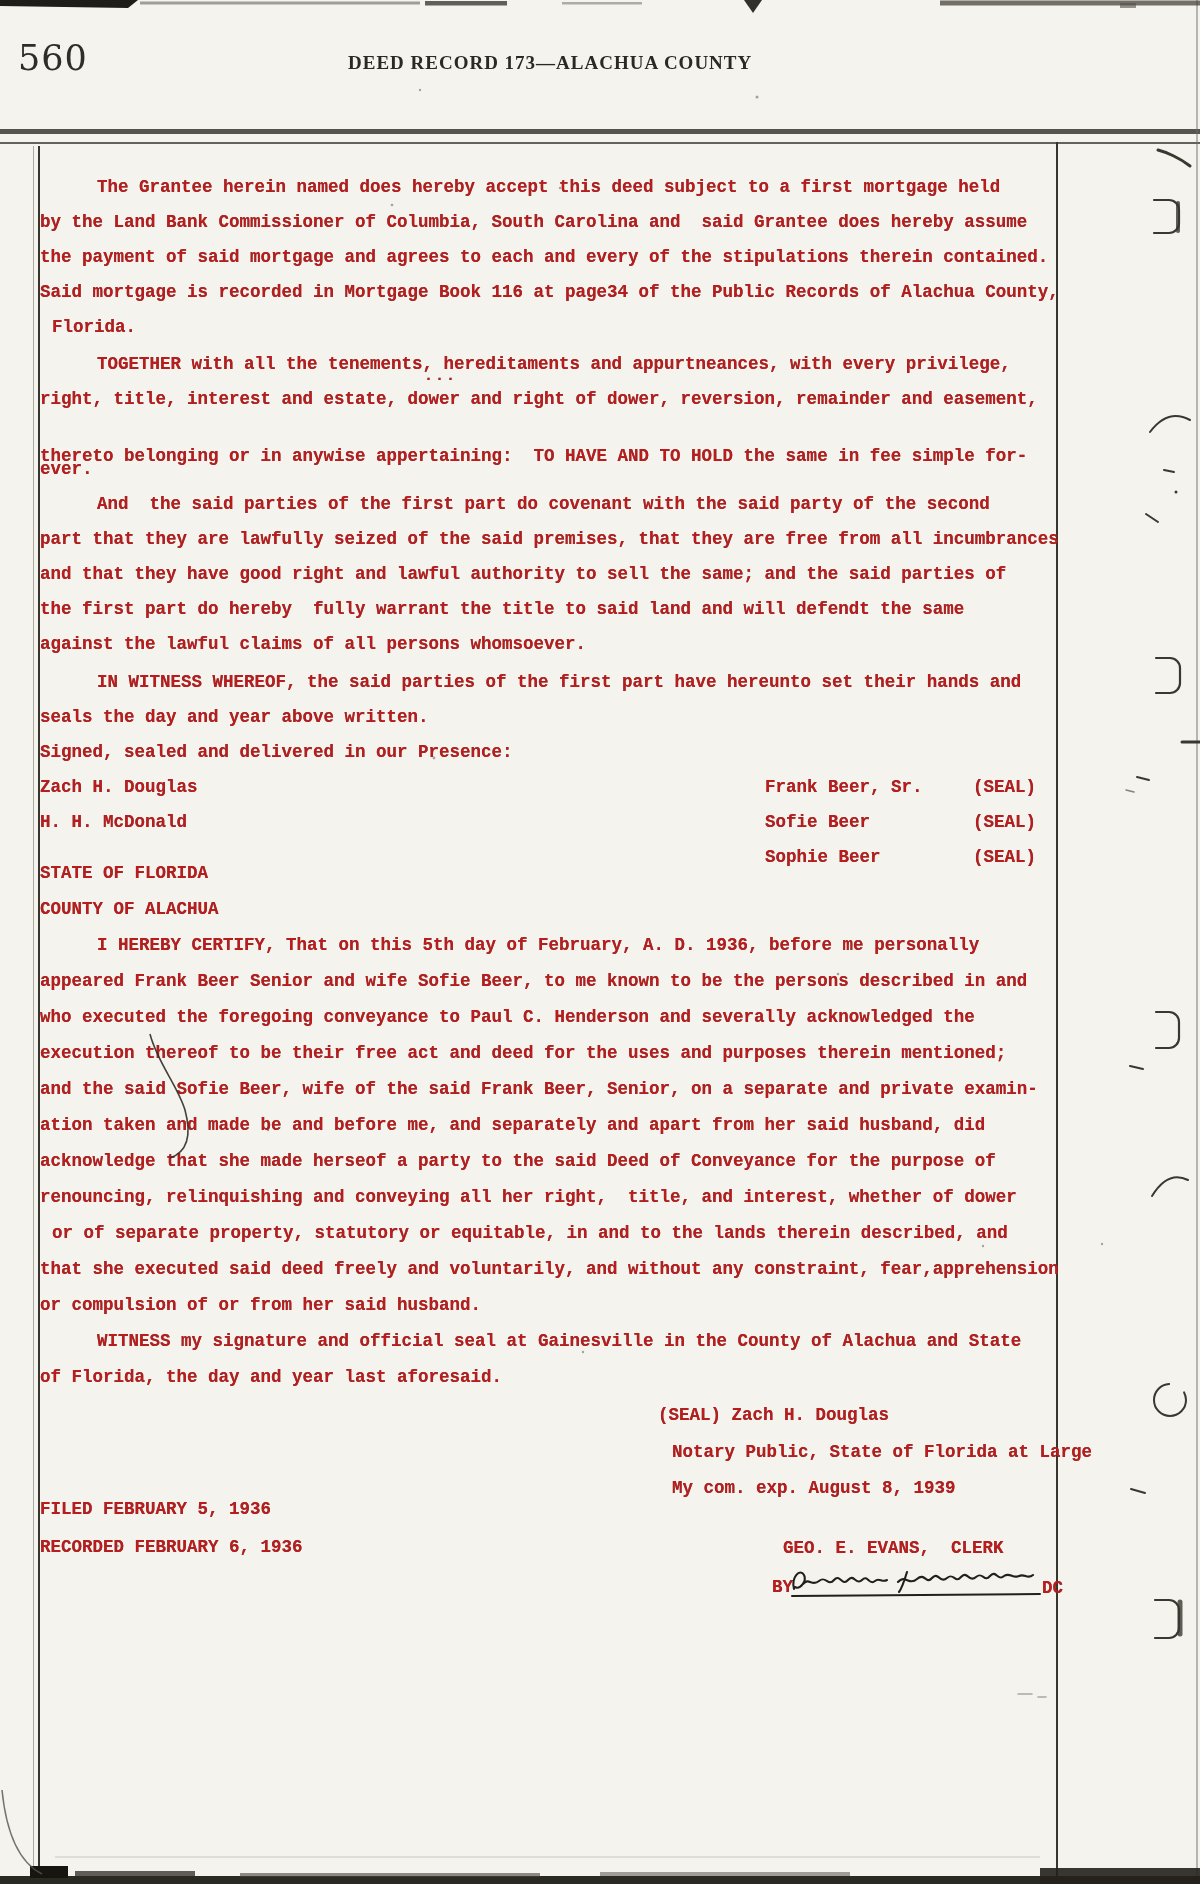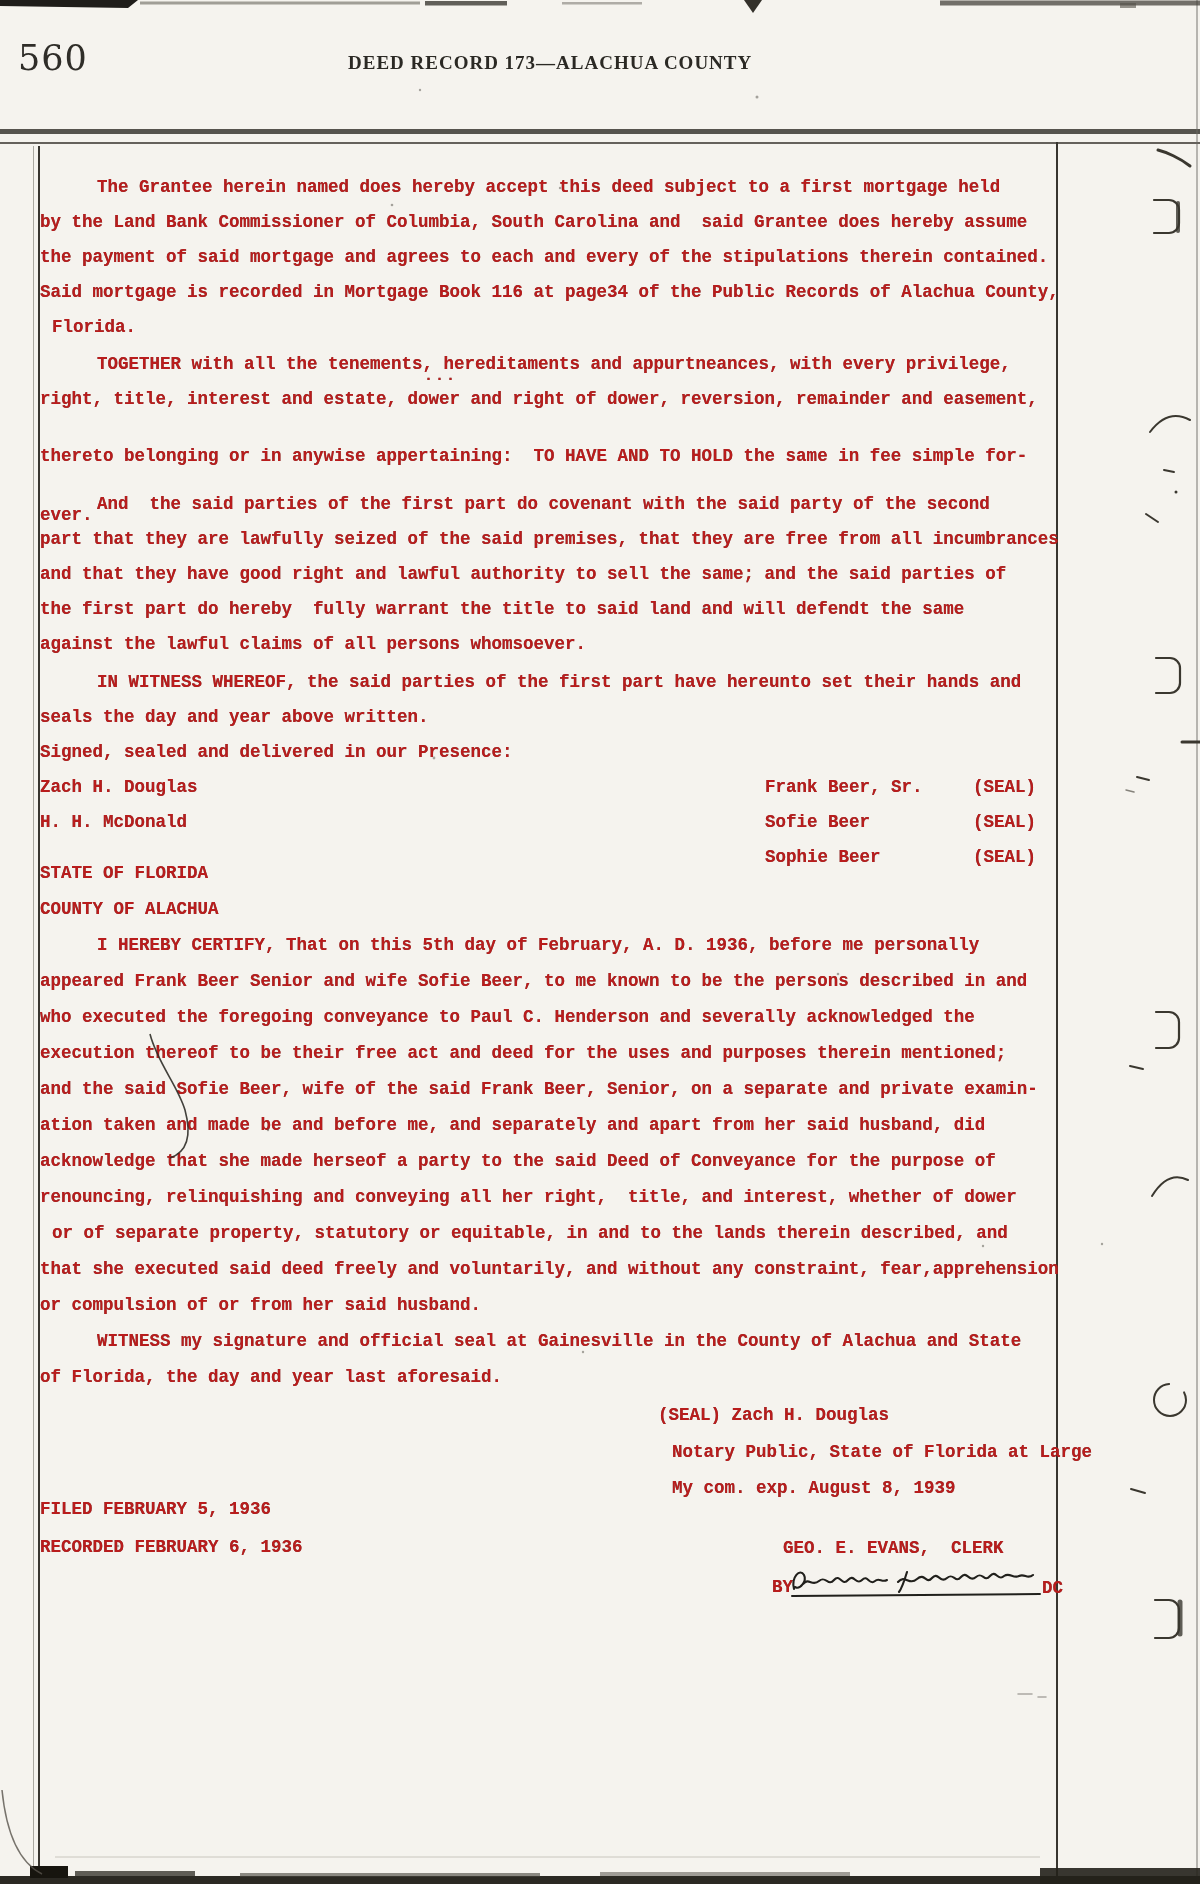--- a/index.html
+++ b/index.html
@@ -63,21 +63,21 @@
   <div>
       <div class="tl" style="left: 97px; top: 176px;">The Grantee herein named does hereby accept this deed subject to a first mortgage held</div>
       <div class="tl" style="left: 40px; top: 211px;">by the Land Bank Commissioner of Columbia, South Carolina and  said Grantee does hereby assume</div>
       <div class="tl" style="left: 40px; top: 246px;">the payment of said mortgage and agrees to each and every of the stipulations therein contained.</div>
       <div class="tl" style="left: 40px; top: 281px;">Said mortgage is recorded in Mortgage Book 116 at page34 of the Public Records of Alachua County,</div>
       <div class="tl" style="left: 40px; top: 316px; margin-left: 12px;">Florida.</div>
       <div class="tl" style="left: 97px; top: 353px;">TOGETHER with all the tenements, hereditaments and appurtneances, with every privilege,</div>
       <div class="tl dots" style="left: 424px; top: 366px;">...</div>
       <div class="tl" style="left: 40px; top: 388px;">right, title, interest and estate, dower and right of dower, reversion, remainder and easement,</div>
       <div class="tl" style="left: 40px; top: 423px; margin-top: 22px;">thereto belonging or in anywise appertaining:  TO HAVE AND TO HOLD the same in fee simple for-</div>
-      <div class="tl" style="left: 40px; top: 458px; margin-top: 46px;">ever.</div>
+      <div class="tl" style="left: 40px; top: 458px;">ever.</div>
       <div class="tl" style="left: 97px; top: 493px;">And  the said parties of the first part do covenant with the said party of the second</div>
       <div class="tl" style="left: 40px; top: 528px;">part that they are lawfully seized of the said premises, that they are free from all incumbrances</div>
       <div class="tl" style="left: 40px; top: 563px;">and that they have good right and lawful authority to sell the same; and the said parties of</div>
       <div class="tl" style="left: 40px; top: 598px;">the first part do hereby  fully warrant the title to said land and will defendt the same</div>
       <div class="tl" style="left: 40px; top: 633px;">against the lawful claims of all persons whomsoever.</div>
       <div class="tl" style="left: 97px; top: 671px;">IN WITNESS WHEREOF, the said parties of the first part have hereunto set their hands and</div>
       <div class="tl" style="left: 40px; top: 706px;">seals the day and year above written.</div>
       <div class="tl" style="left: 40px; top: 741px;">Signed, sealed and delivered in our Presence:</div>
       <div class="tl" style="left: 40px; top: 776px;">Zach H. Douglas</div>
       <div class="tl" style="left: 765px; top: 776px;">Frank Beer, Sr.</div>

